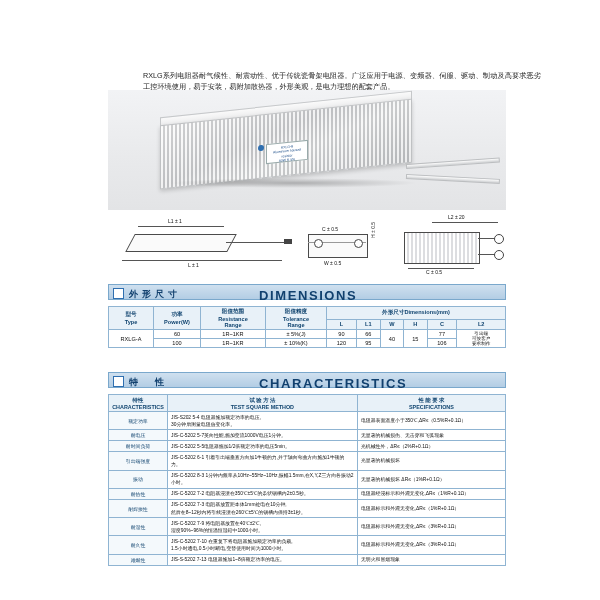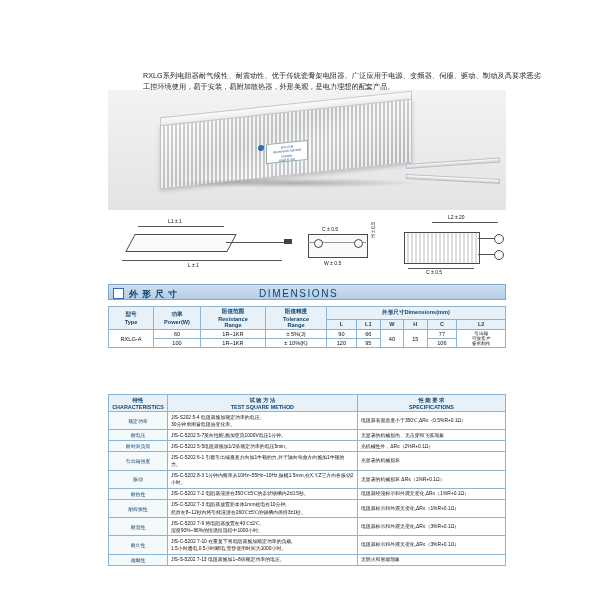--- a/index.html
+++ b/index.html
@@ -91,21 +91,21 @@
   }
   .sec .mark{
     position:absolute;left:4px;top:3px;width:9px;height:9px;
     background:#ffffff;border:1px solid #2f6fb0;
   }
   .sec .cn{
     position:absolute;left:20px;top:2.5px;font-size:9px;font-weight:bold;color:#11406e;
     letter-spacing:4px;
   }
   .sec .en{
-    position:absolute;left:150px;top:3px;font-size:10px;font-weight:normal;color:#11406e;
+    position:absolute;left:150px;top:3px;font-size:13px;font-weight:bold;color:#11406e;
     letter-spacing:1.6px;
   }
 
   
   table{border-collapse:collapse;}
   .dim-table{
     position:absolute;left:108px;top:306px;width:398px;
     font-size:5.6px;color:#111;
   }
   .dim-table td,.dim-table th{
@@ -228,20 +228,25 @@
         <td>100</td>
         <td>1R~1KR</td>
         <td>± 10%(K)</td>
         <td>120</td>
         <td>95</td>
         <td>106</td>
       </tr>
     </tbody>
   </table>
 
+  <div class="sec" style="top:372px;">
+    <span class="mark"></span>
+    <span class="cn">特　性</span>
+    <span class="en">CHARACTERISTICS</span>
+  </div>
 
   <table class="char-table">
     <thead>
       <tr>
         <th class="c0" style="white-space:pre-line;">特性
 CHARACTERISTICS</th>
         <th style="white-space:pre-line;">试 验 方 法
 TEST SQUARE METHOD</th>
         <th style="white-space:pre-line;">性 能 要 求
 SPECIFICATIONS</th>

